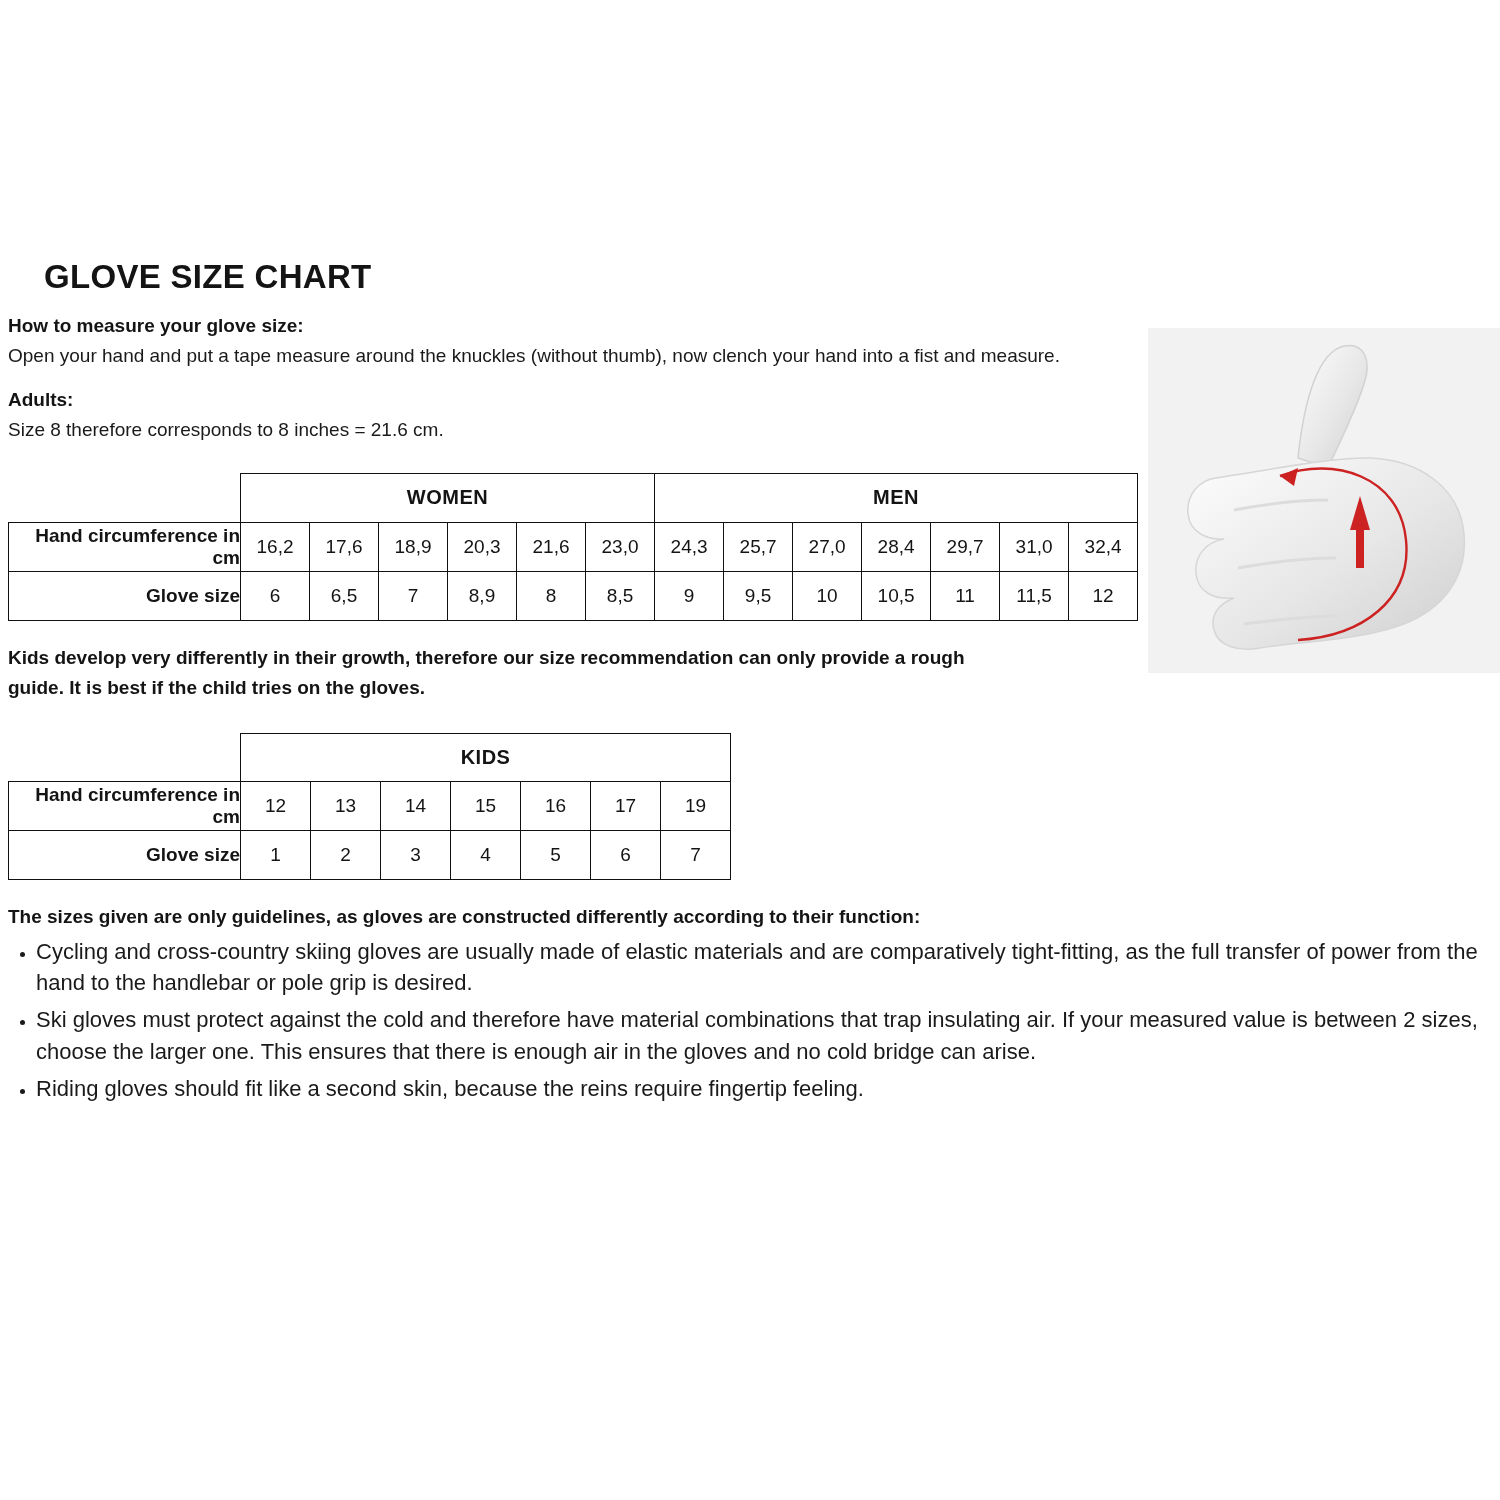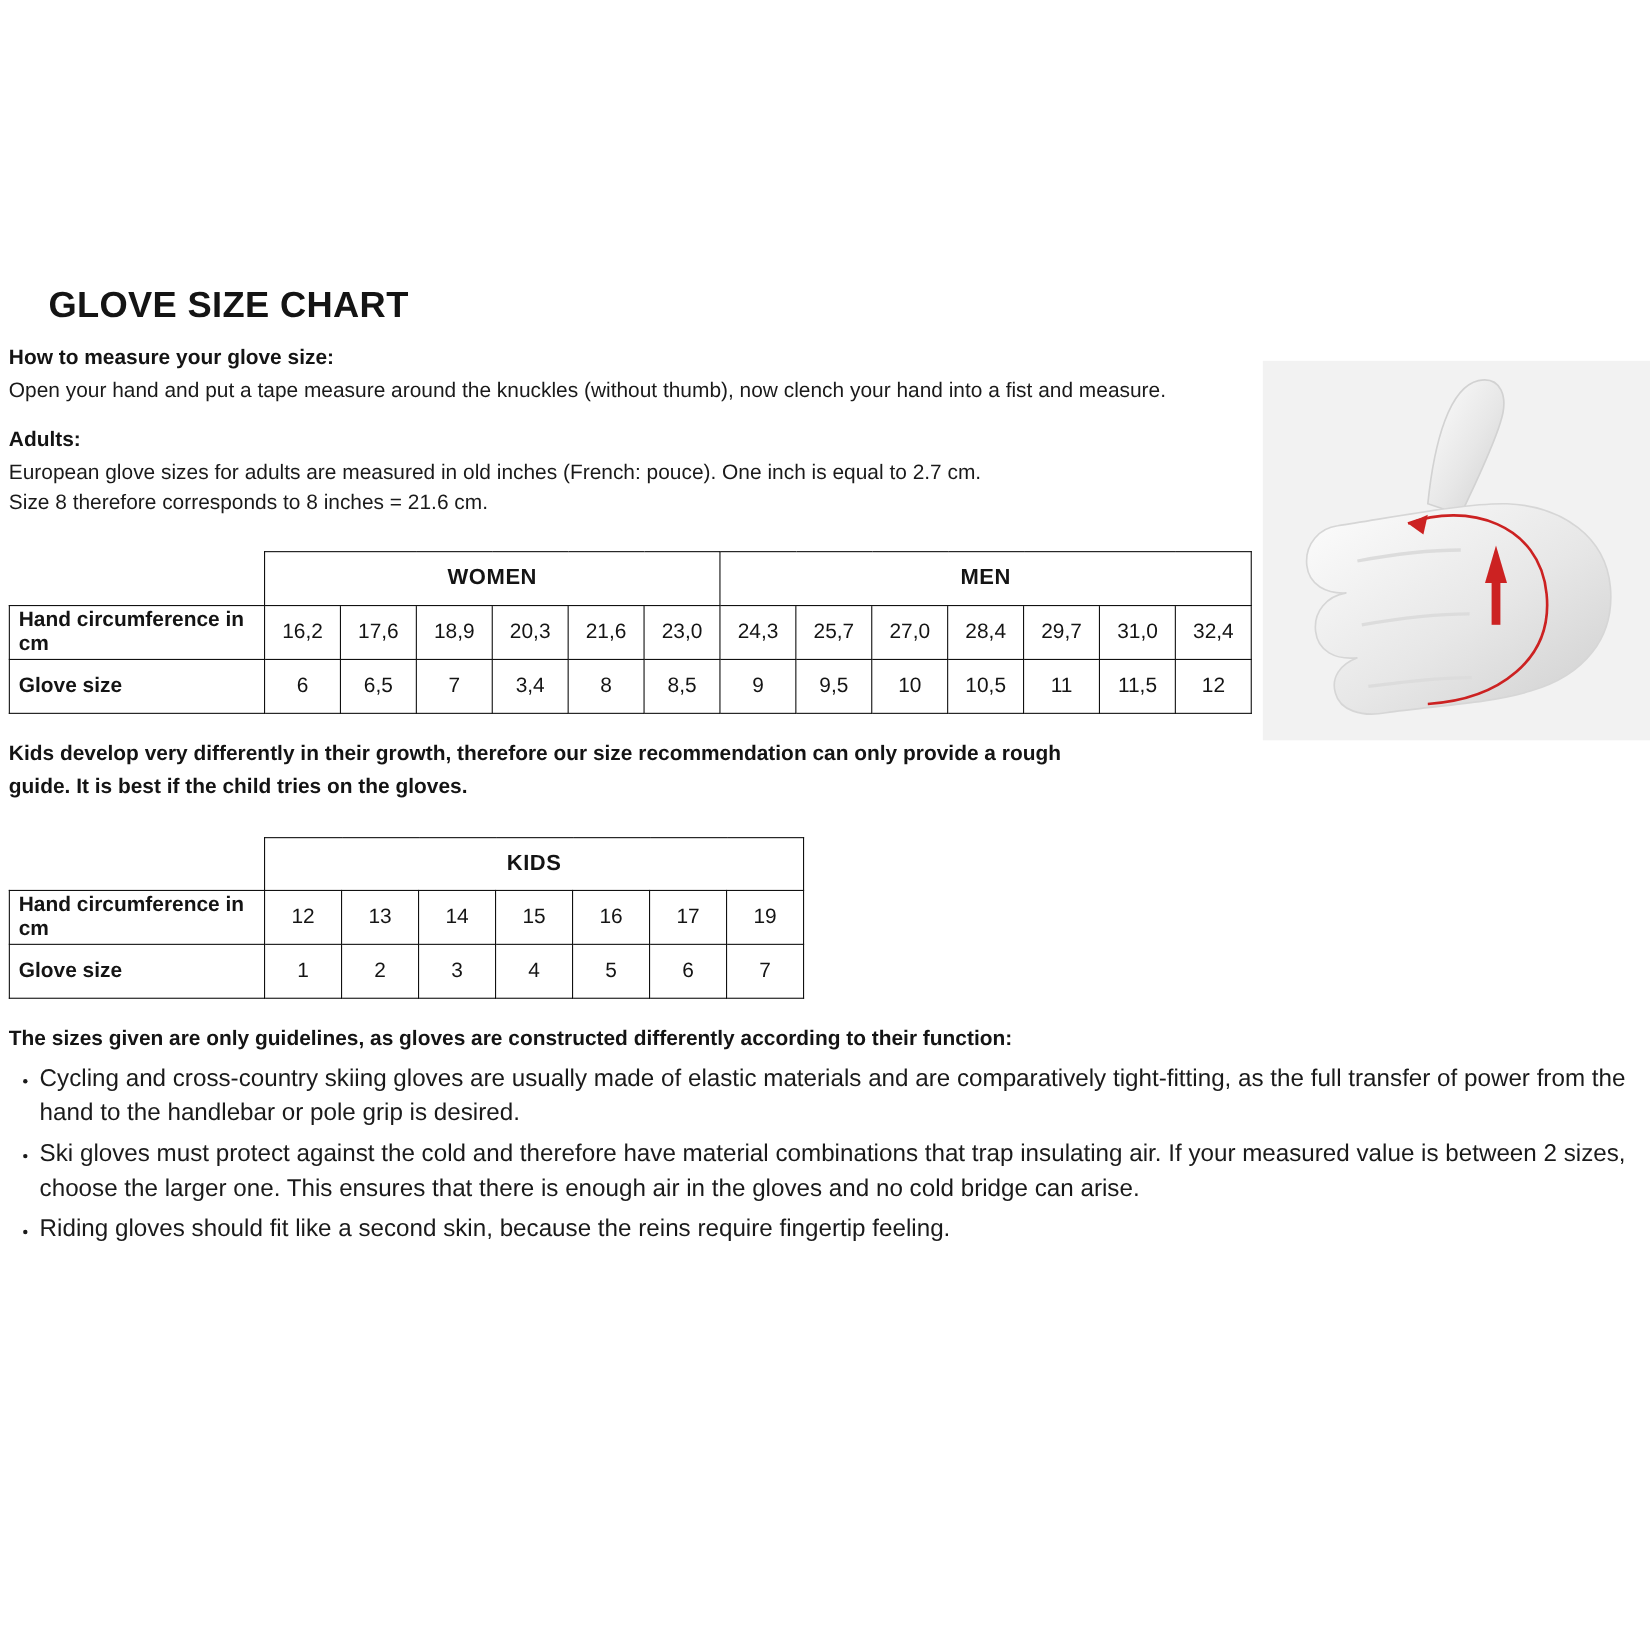--- a/index.html
+++ b/index.html
@@ -105,21 +105,21 @@
   table.size-table td, table.size-table th {
     border: 1.5px solid #111111;
     font-size: 19px;
     font-weight: normal;
     text-align: center;
     color: #141414;
     height: 48px;
     padding: 0;
   }
   table.size-table td.rowlabel {
-    text-align: left;
+    text-align: right;
     padding-left: 8px;
     font-weight: bold;
     line-height: 1.15;
   }
   table.size-table th.group {
     font-weight: bold;
     font-size: 20px;
     letter-spacing: 0.5px;
     height: 46px;
   }
@@ -165,21 +165,20 @@
     <div class="header-row">
       <div class="page-title">GLOVE SIZE CHART</div>
 
     </div>
 
     <div>
       <p class="bold-line">How to measure your glove size:</p>
       <p class="norm-line">Open your hand and put a tape measure around the knuckles (without thumb), now clench your hand into a fist and measure.</p>
       <div class="spacer-sm"></div>
       <p class="bold-line">Adults:</p>
-      <p class="norm-line">European glove sizes for adults are measured in old inches (French: pouce). One inch is equal to 2.7 cm.</p>
       <p class="norm-line">Size 8 therefore corresponds to 8 inches = 21.6 cm.</p>
     </div>
 
     <div class="spacer-md"></div>
 
     <table class="size-table adults-table">
       <colgroup>
         <col style="width:232px">
         <col style="width:69px">
           <col style="width:69px">
@@ -215,21 +214,21 @@
         <td>28,4</td>
         <td>29,7</td>
         <td>31,0</td>
         <td>32,4</td>
       </tr>
       <tr>
         <td class="rowlabel">Glove size</td>
         <td>6</td>
         <td>6,5</td>
         <td>7</td>
-        <td>3,4</td>
+        <td>8,9</td>
         <td>8</td>
         <td>8,5</td>
         <td>9</td>
         <td>9,5</td>
         <td>10</td>
         <td>10,5</td>
         <td>11</td>
         <td>11,5</td>
         <td>12</td>
       </tr>

